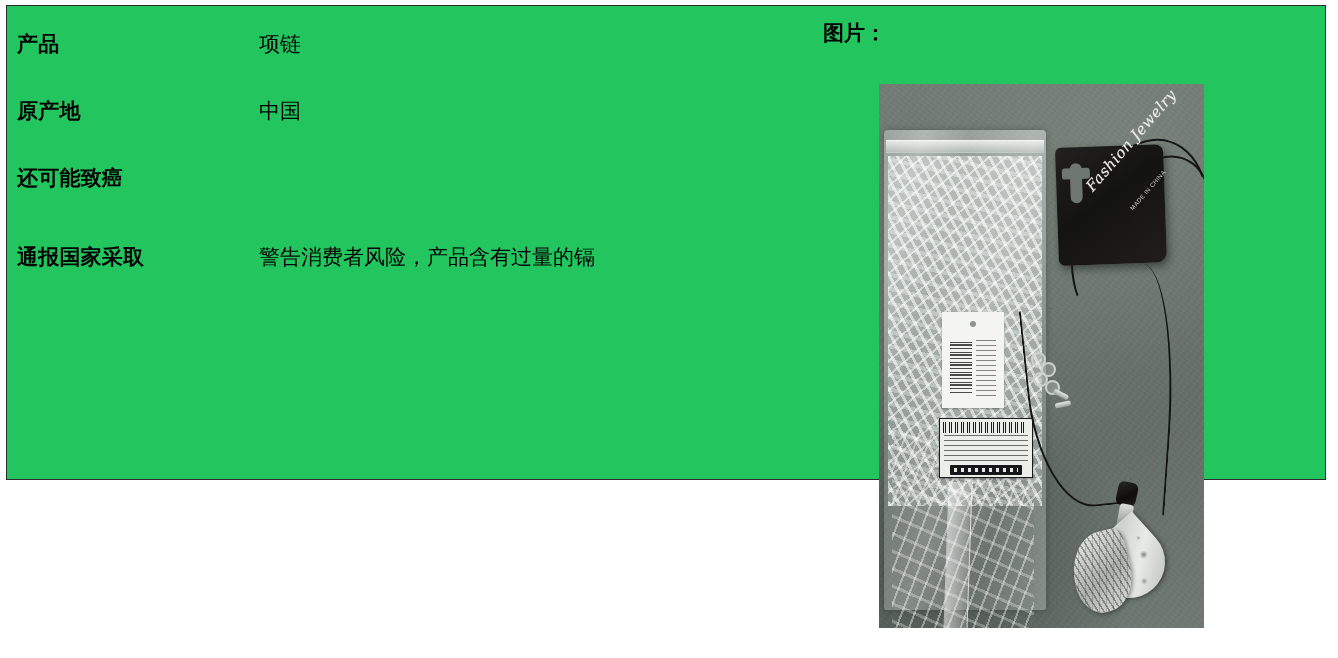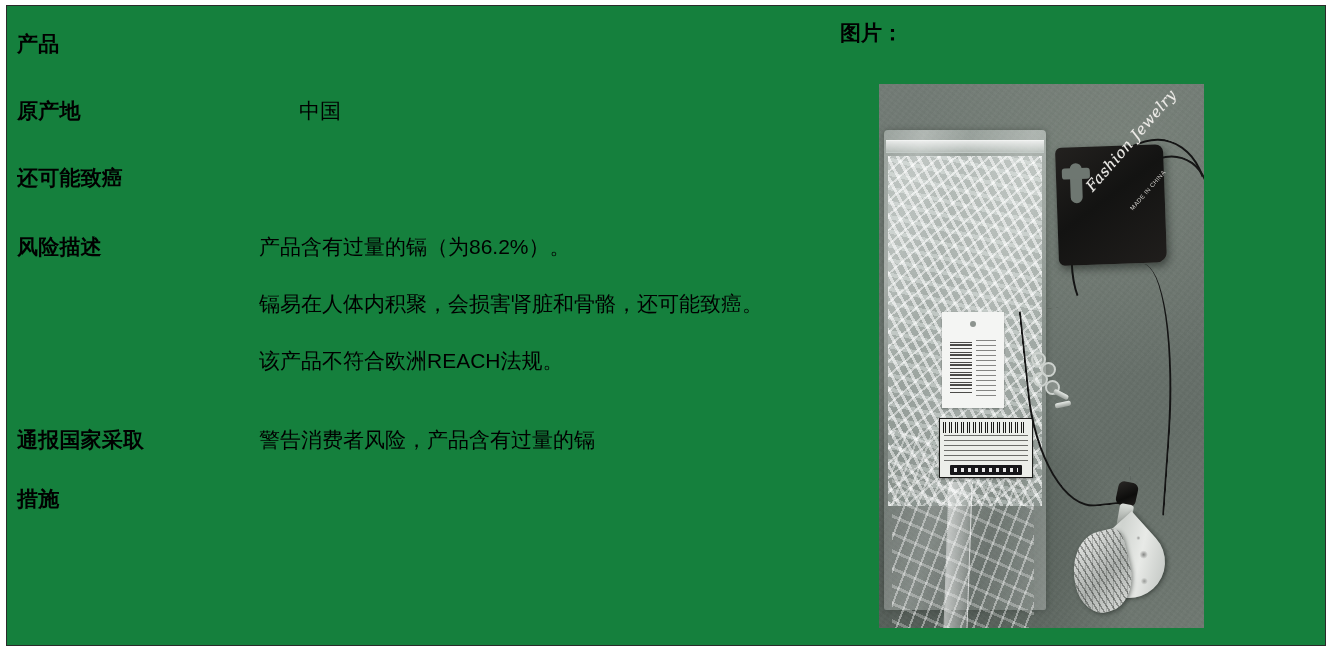--- a/index.html
+++ b/index.html
@@ -12,24 +12,24 @@
     height: 658px;
     font-family: "Liberation Sans", "DejaVu Sans", sans-serif;
     color: #000000;
     overflow: hidden;
   }
   .page {
     position: absolute;
     left: 6px;
     top: 5px;
     width: 1320px;
-    height: 641px;
+    height: 475px;
     border: 1px solid #2b2b2b;
     box-sizing: border-box;
-    background: #15803d;
+    background: #22c55e;
   }
   .content {
     position: absolute;
     left: 0;
     top: 0;
     width: 100%;
     height: 100%;
   }
 
   
@@ -37,21 +37,21 @@
     position: absolute;
     left: 10px;
     top: 12px;
     width: 820px;
   }
   .row {
     display: flex;
     align-items: flex-start;
   }
   .row-product   { margin-top: 11px; }
-  .row-origin    { margin-top: 37px; gap: 40px; }
+  .row-origin    { margin-top: 37px; }
   .row-notifier  { margin-top: 37px; }
   .row-risk      { margin-top: 39px; }
   .row-measures  { margin-top: 49px; }
 
   .cell-label {
     width: 242px;
     flex: 0 0 242px;
     font-weight: bold;
     font-size: 21px;
     line-height: 30px;
@@ -77,21 +77,21 @@
   .photo-block {
     position: absolute;
     left: 816px;
     top: 12px;
     width: 500px;
   }
   .photo-caption {
     font-weight: bold;
     font-size: 21px;
     line-height: 30px;
-    margin-left: 17px;
+    margin-left: 0;
   }
   .photo-frame {
     position: absolute;
     left: 56px;
     top: 66px;
     width: 325px;
     height: 544px;
     overflow: hidden;
     background: #6d7670;
   }
@@ -456,46 +456,40 @@
 </head>
 <body>
 
 <div class="page">
   <div class="content">
 
     <div class="info-table">
 
       <div class="row row-product">
         <div class="cell-label">产品</div>
+        <div class="cell-value">
+          <span class="value-line">项链</span>
+        </div>
       </div>
 
       <div class="row row-origin">
         <div class="cell-label">原产地</div>
         <div class="cell-value">
           <span class="value-line">中国</span>
         </div>
       </div>
 
       <div class="row row-notifier">
         <div class="cell-label">还可能致癌</div>
       </div>
 
-      <div class="row row-risk">
-        <div class="cell-label">风险描述</div>
-        <div class="cell-value">
-          <span class="value-line">产品含有过量的镉（为86.2%）。</span>
-          <span class="value-line">镉易在人体内积聚，会损害肾脏和骨骼，还可能致癌。</span>
-          <span class="value-line">该产品不符合欧洲REACH法规。</span>
-        </div>
-      </div>
 
       <div class="row row-measures">
         <div class="cell-label">
           <span>通报国家采取</span>
-          <span class="label-line-2">措施</span>
         </div>
         <div class="cell-value">
           <span class="value-line">警告消费者风险，产品含有过量的镉</span>
         </div>
       </div>
 
     </div>
 
     <div class="photo-block">
       <div class="photo-caption">图片：</div>

